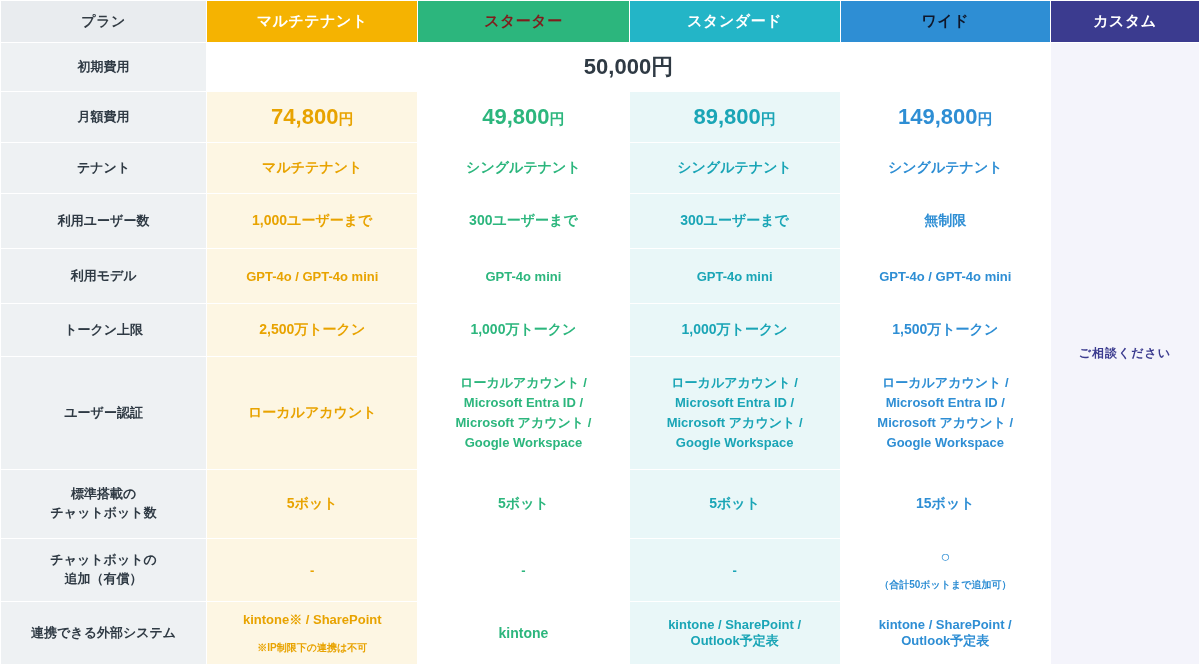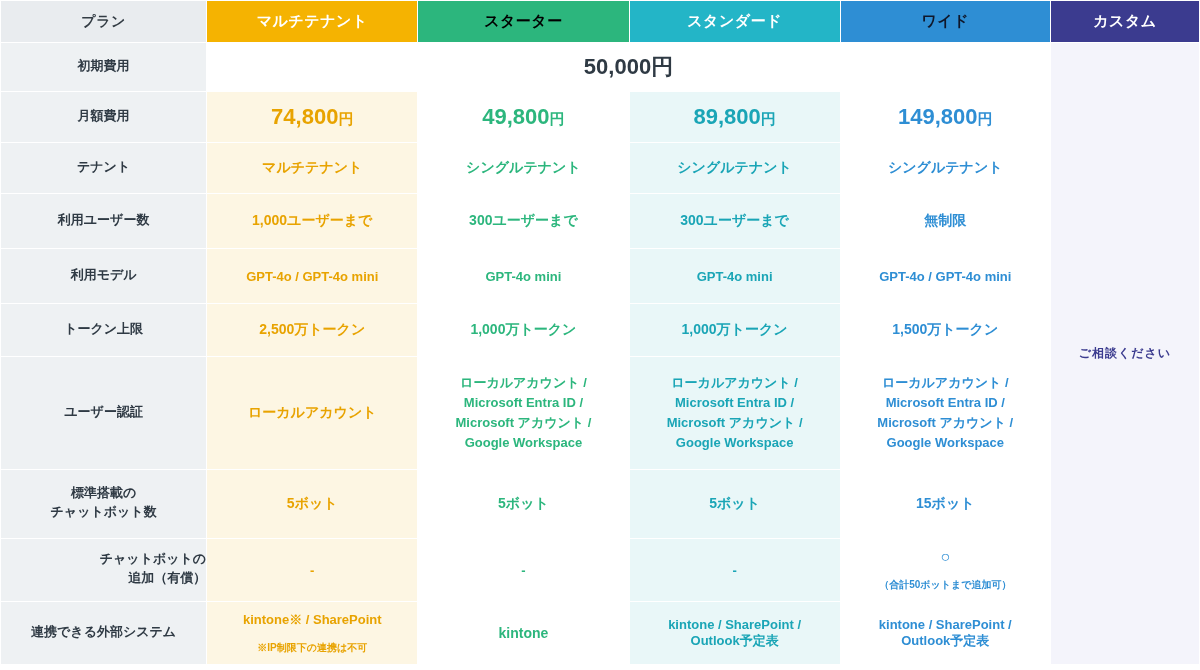--- a/index.html
+++ b/index.html
@@ -39,33 +39,32 @@
     height: 42px;
     font-size: 15px;
     letter-spacing: 0.5px;
   }
   .hdr-label {
     background: #e9ecef;
     color: #333c44;
     font-size: 14px;
   }
   .hdr-multi  { background: #f5b301; color: #ffffff; }
-  .hdr-start  { background: #2cb67d; color: #000000; }
+  .hdr-start  { background: #2cb67d; color: #7f1d1d; }
   .hdr-std    { background: #23b5c7; color: #ffffff; }
   .hdr-wide   { background: #2e8ed4; color: #0f172a; }
   .hdr-cust   { background: #3b3b8f; color: #ffffff; }
 
   
   .rowlabel {
     background: #eef1f3;
     color: #2f3a44;
     font-size: 13px;
     line-height: 1.45;
     font-weight: bold;
-    font-family: Liberation Mono, monospace;
   }
   
   .v-multi { background: #fdf6e3; color: #e8a300; }
   .v-start { background: #ffffff; color: #2cb67d; }
   .v-std   { background: #e9f7f8; color: #1aa5b6; }
   .v-wide  { background: #ffffff; color: #2e8ed4; }
 
   .cust-cell {
     background: #f4f4fb;
     color: #3b3b8f;
@@ -200,21 +199,21 @@
   <tr class="r-bots">
     <td class="rowlabel prewrap" style="white-space: pre-line;">標準搭載の
 チャットボット数</td>
     <td class="v-multi med">5ボット</td>
     <td class="v-start med">5ボット</td>
     <td class="v-std med">5ボット</td>
     <td class="v-wide med">15ボット</td>
   </tr>
 
   <tr class="r-botadd">
-    <td class="rowlabel prewrap" style="white-space: pre-line; text-align: right;">チャットボットの
+    <td class="rowlabel prewrap" style="white-space: pre-line;">チャットボットの
 追加（有償）</td>
     <td class="v-multi dash">-</td>
     <td class="v-start dash">-</td>
     <td class="v-std dash">-</td>
     <td class="v-wide">
       <span class="circle">○</span>
       <span class="note">（合計50ボットまで追加可）</span>
     </td>
   </tr>
 

